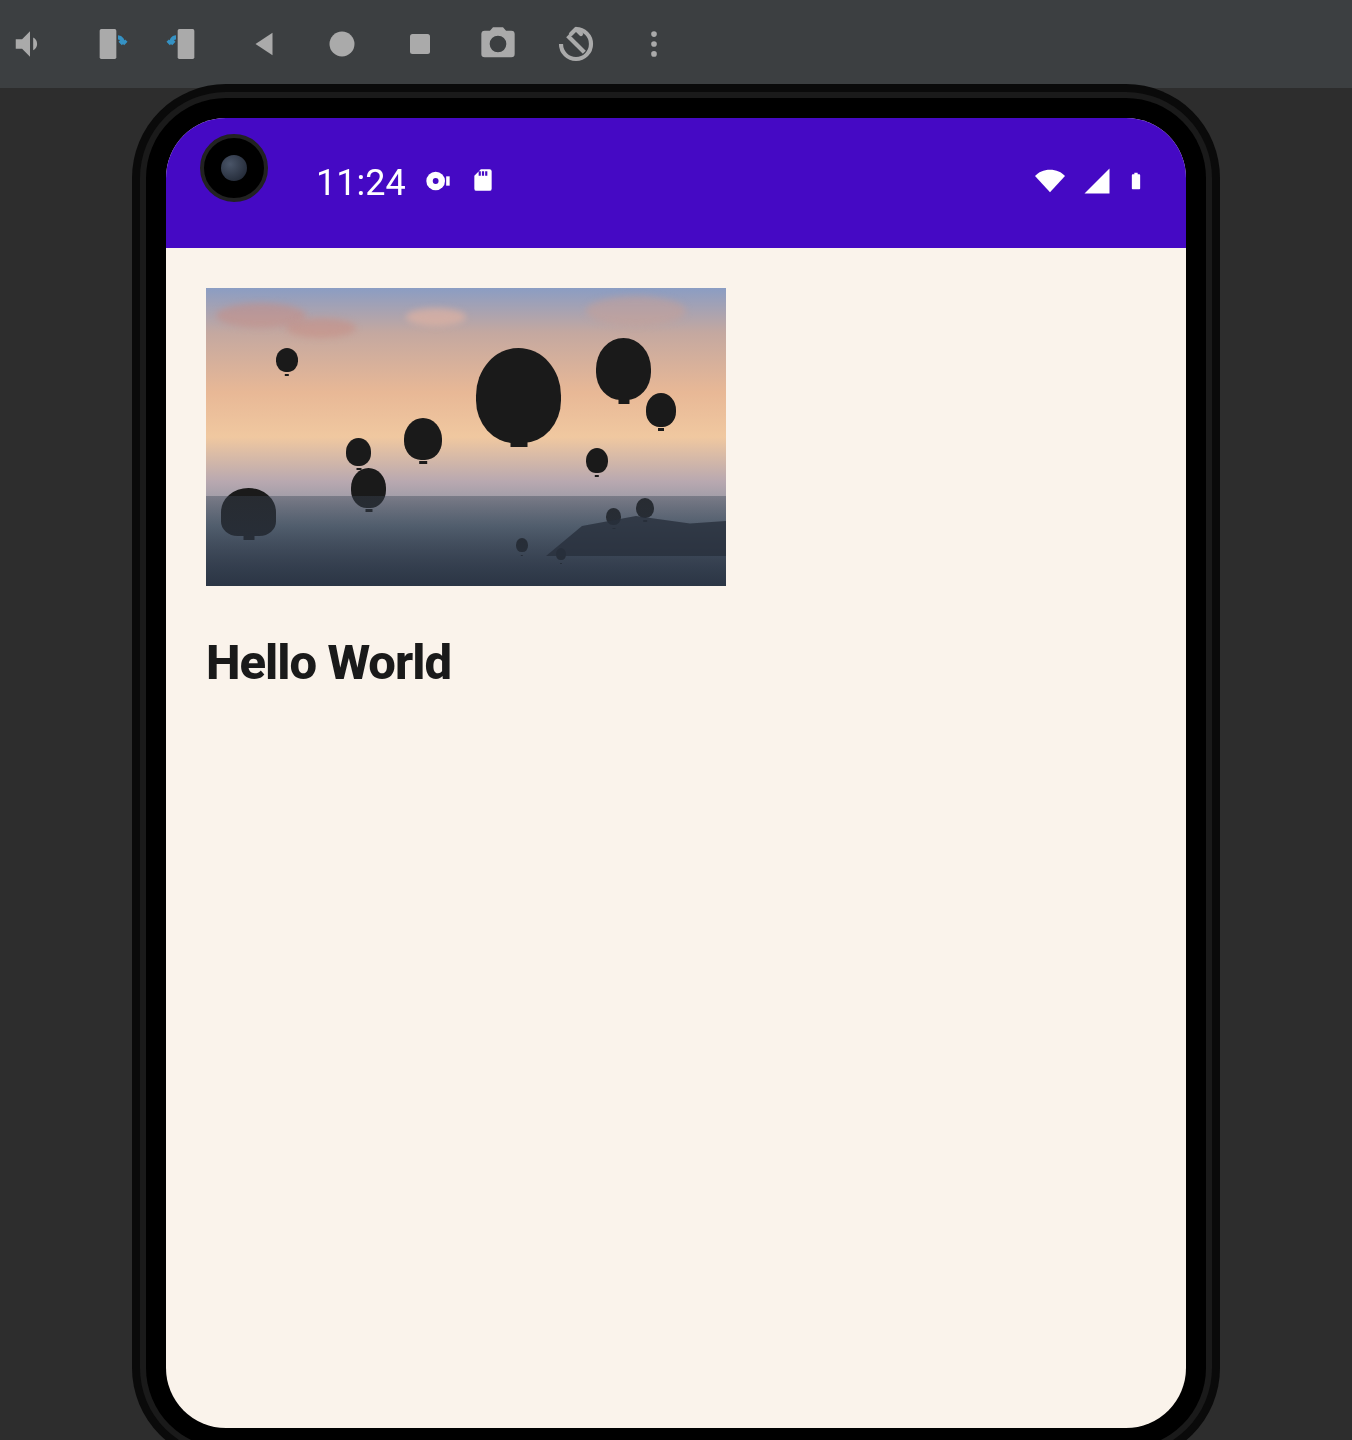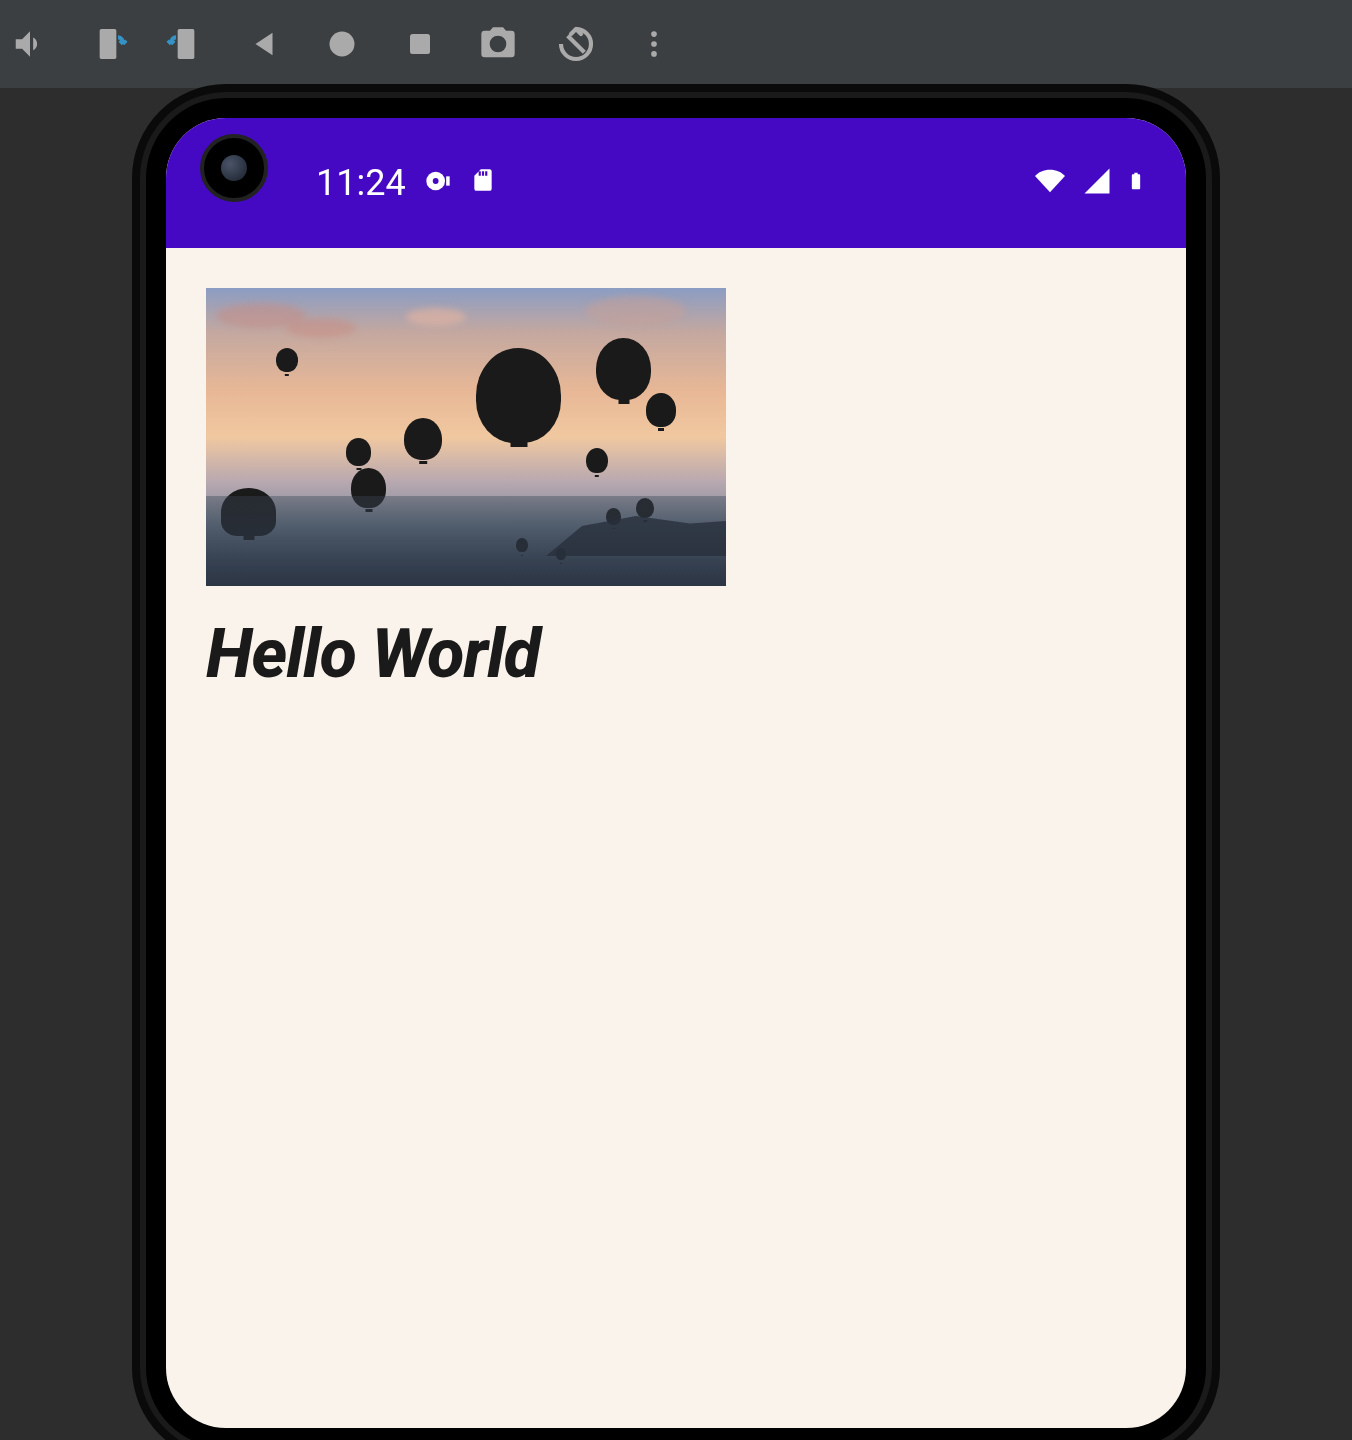--- a/index.html
+++ b/index.html
@@ -202,26 +202,25 @@
       position: absolute;
       bottom: 30px;
       right: 0;
       width: 180px;
       height: 50px;
       background: rgba(40,48,60,0.8);
       clip-path: polygon(0 100%, 20% 40%, 50% 20%, 80% 35%, 100% 30%, 100% 100%);
     }
 
     .hello-text {
-      font-size: 68px;
+      font-size: 49px;
       font-weight: 800;
       color: #1a1a1a;
-      margin-top: 28px;
+      margin-top: 48px;
       letter-spacing: -1px;
-      font-style: italic;
     }
   </style>
 </head>
 <body>
 
 <div class="emulator-toolbar">
   <div class="toolbar-icon">
     <svg width="38" height="38" viewBox="0 0 24 24" fill="currentColor">
         <path d="M3 9v6h4l5 5V4L7 9H3zm13.5 3c0-1.77-1.02-3.29-2.5-4.03v8.05c1.48-.73 2.5-2.25 2.5-4.02z"></path>
       </svg>

